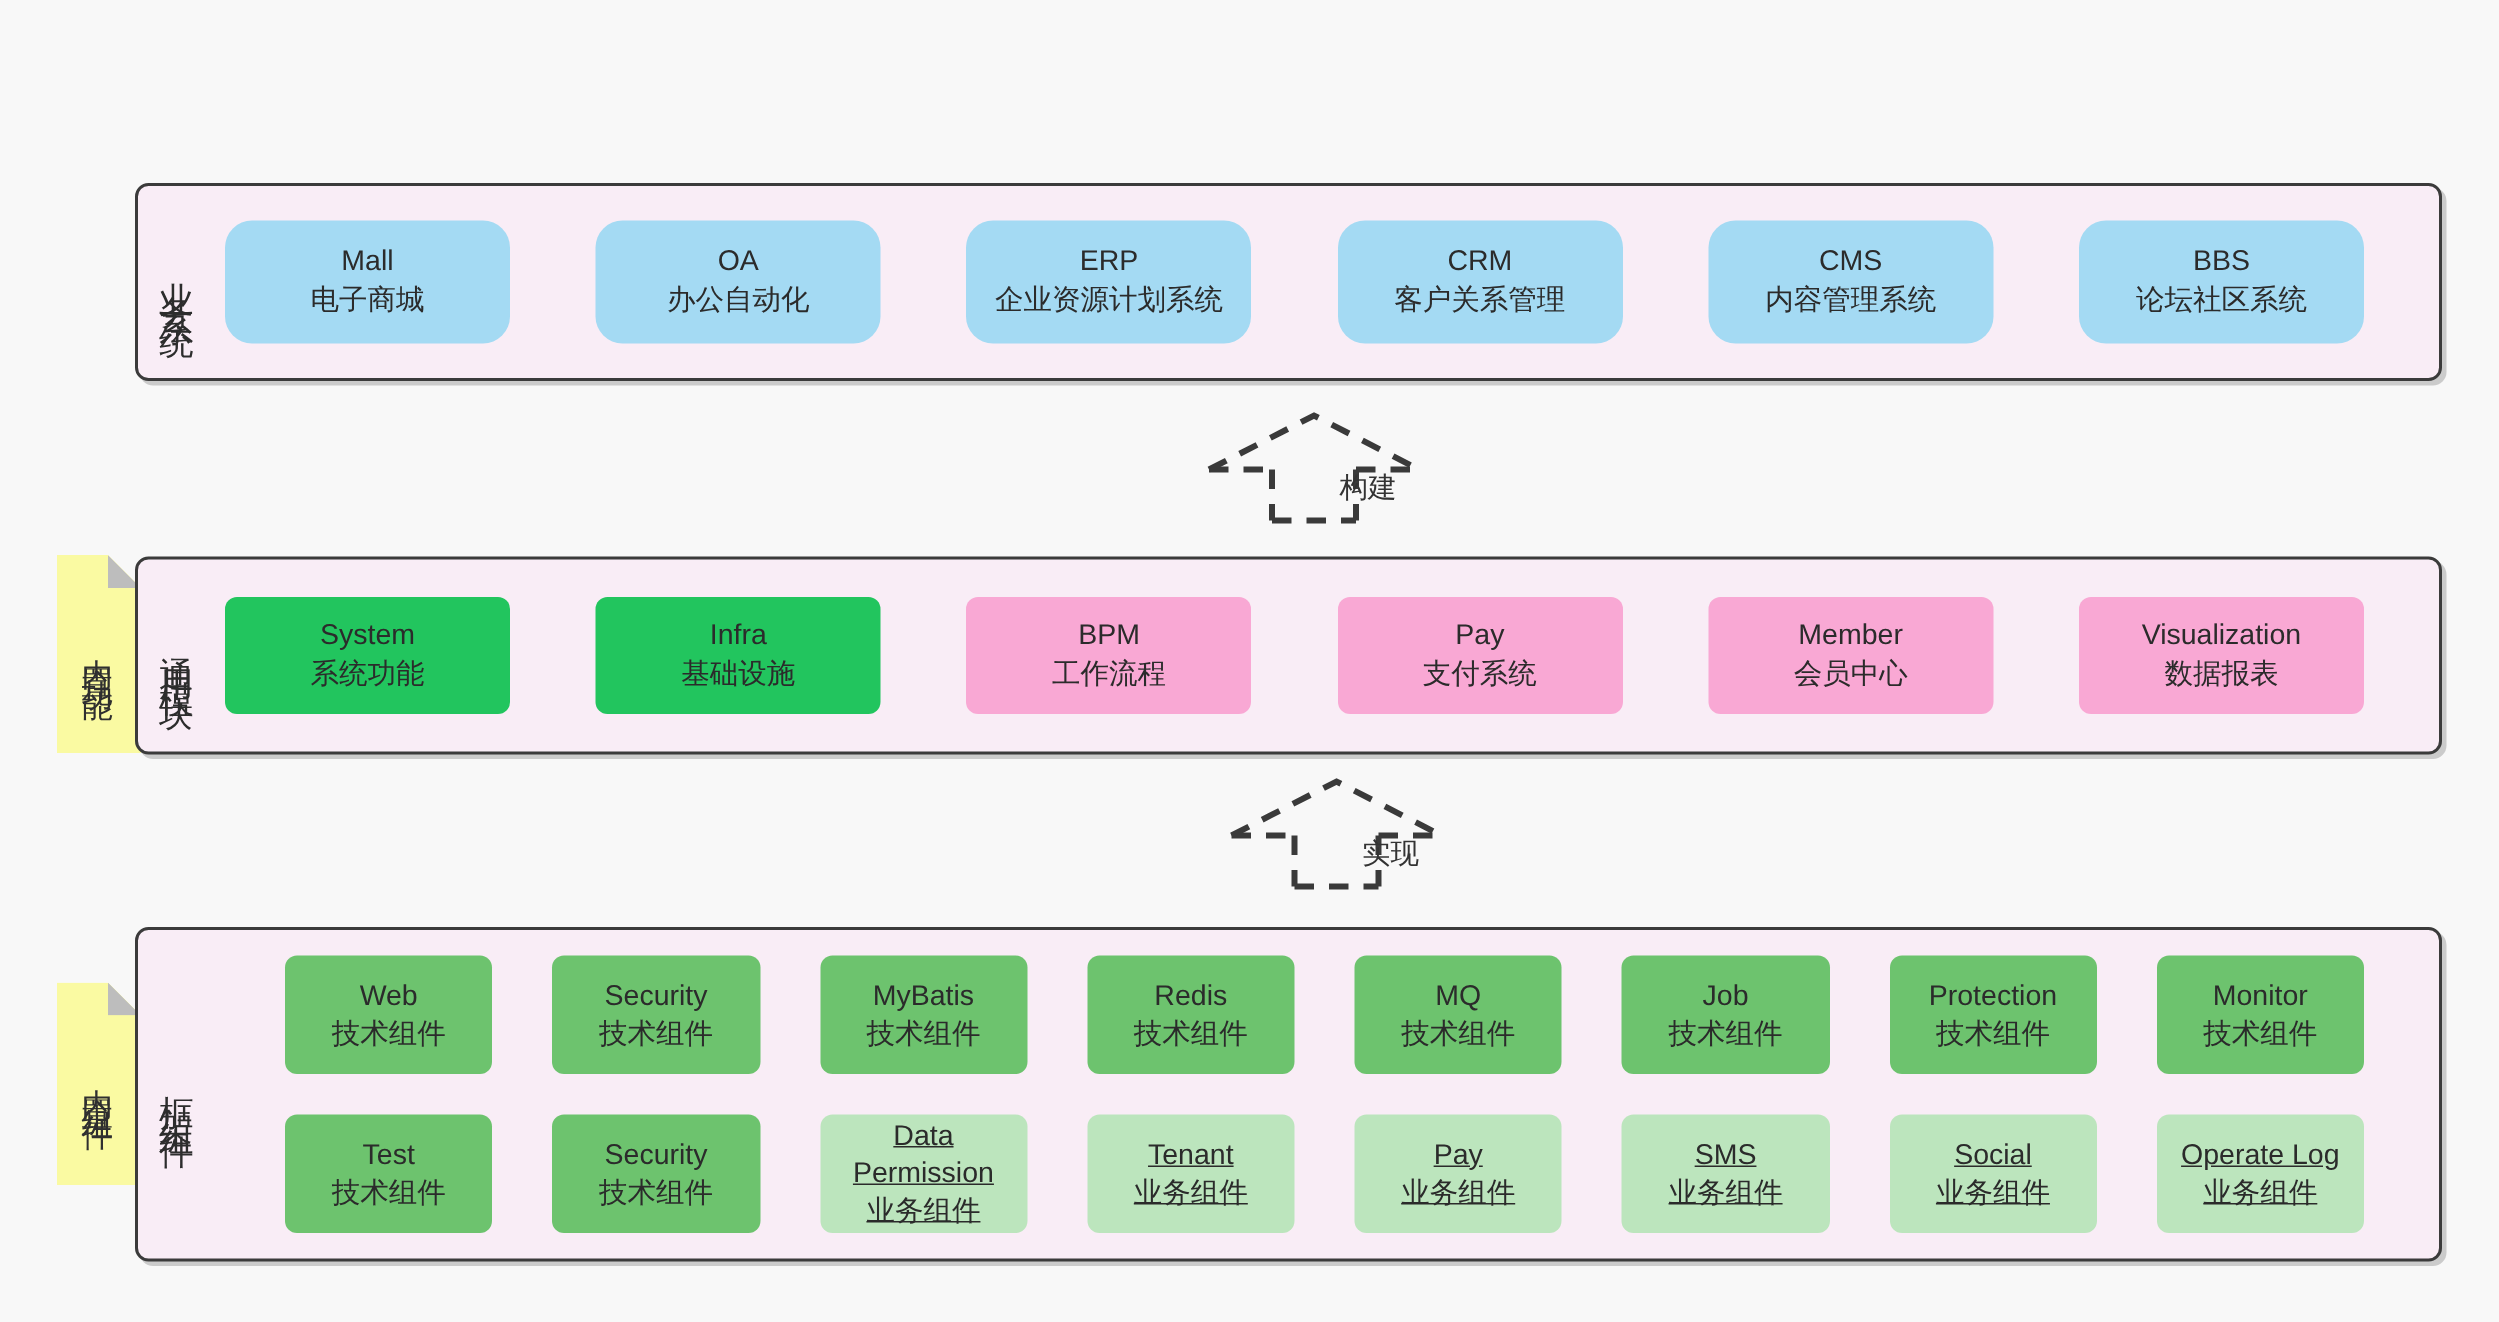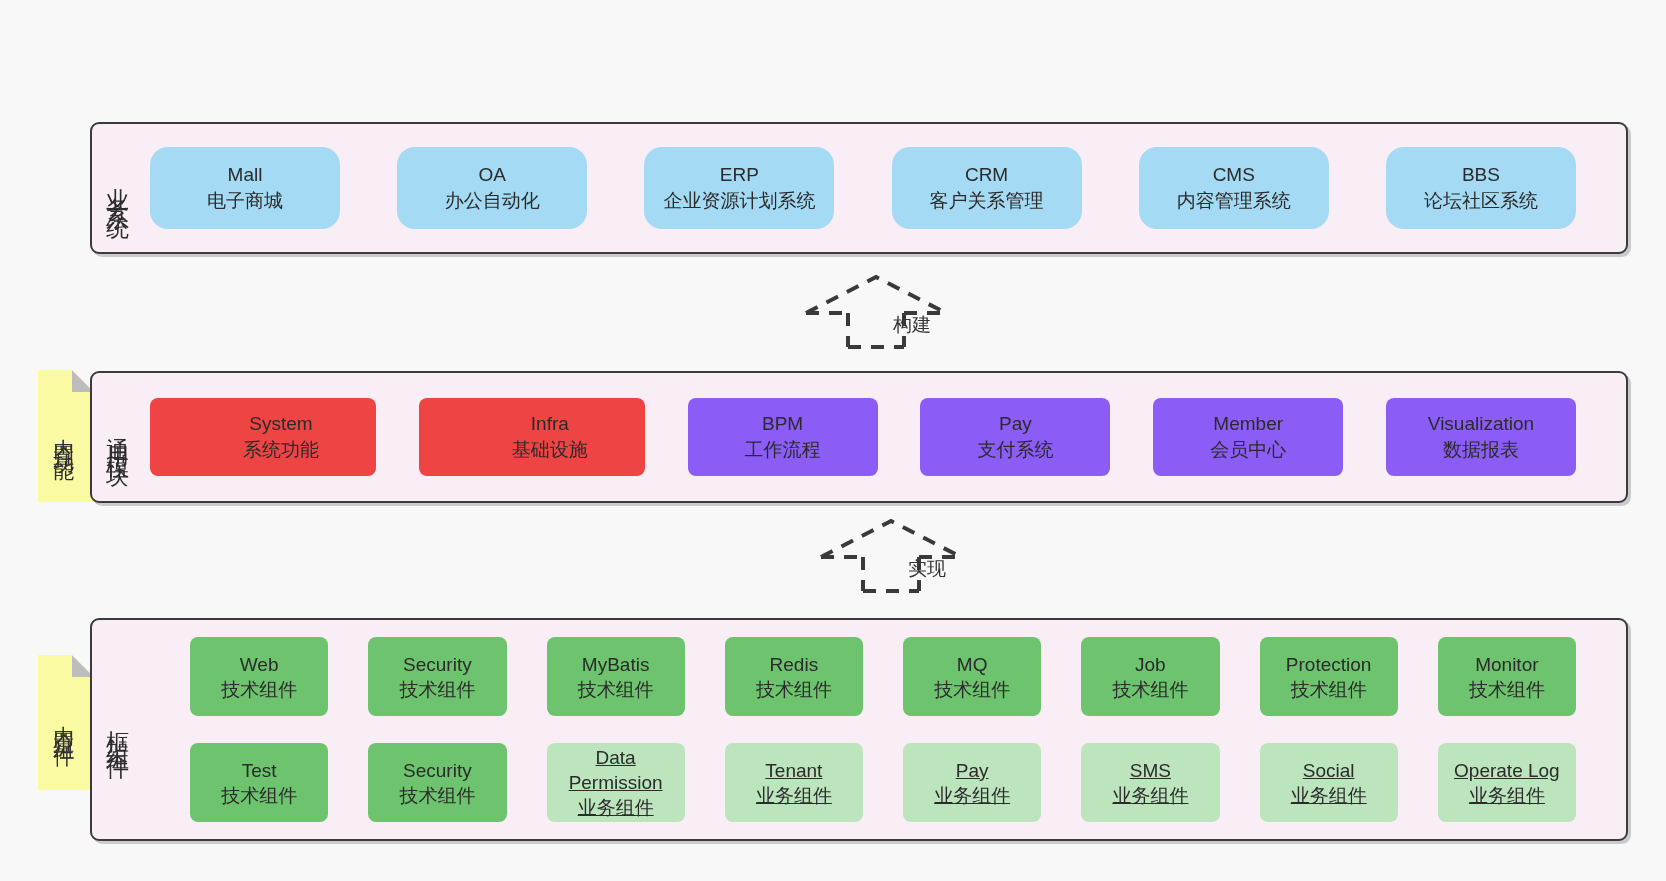--- a/index.html
+++ b/index.html
@@ -40,22 +40,22 @@
   .box{
     border-radius:8px;
     display:flex;flex-direction:column;align-items:center;justify-content:center;
     text-align:center;font-size:19px;line-height:26px;color:#2b2b2b;
   }
   .band-1 .box{width:190px;height:82px;}
   .band-2 .box{width:190px;height:78px;}
   .band-3 .box{width:150px;height:79px;line-height:25px;margin-left:40px;}
 
   .v-blue{background:#a4daf3;border-radius:18px;}
-  .v-red{background:#ef4444;padding-left:36px;}
-  .v-pink{background:#8b5cf6;}
+  .v-red{background:#22c55e;}
+  .v-pink{background:#f9a8d4;}
   .v-green{background:#6dc36e;}
   .v-green-light{background:#bce5bd;text-decoration:underline;}
 
   
   .sticky{
     position:absolute;left:38px;width:56px;
     background:#fafaa2;z-index:1;
     clip-path:polygon(0 0, calc(100% - 22px) 0, 100% 22px, 100% 100%, 0 100%);
   }
   .sticky-mid{top:370px;height:132px;}

